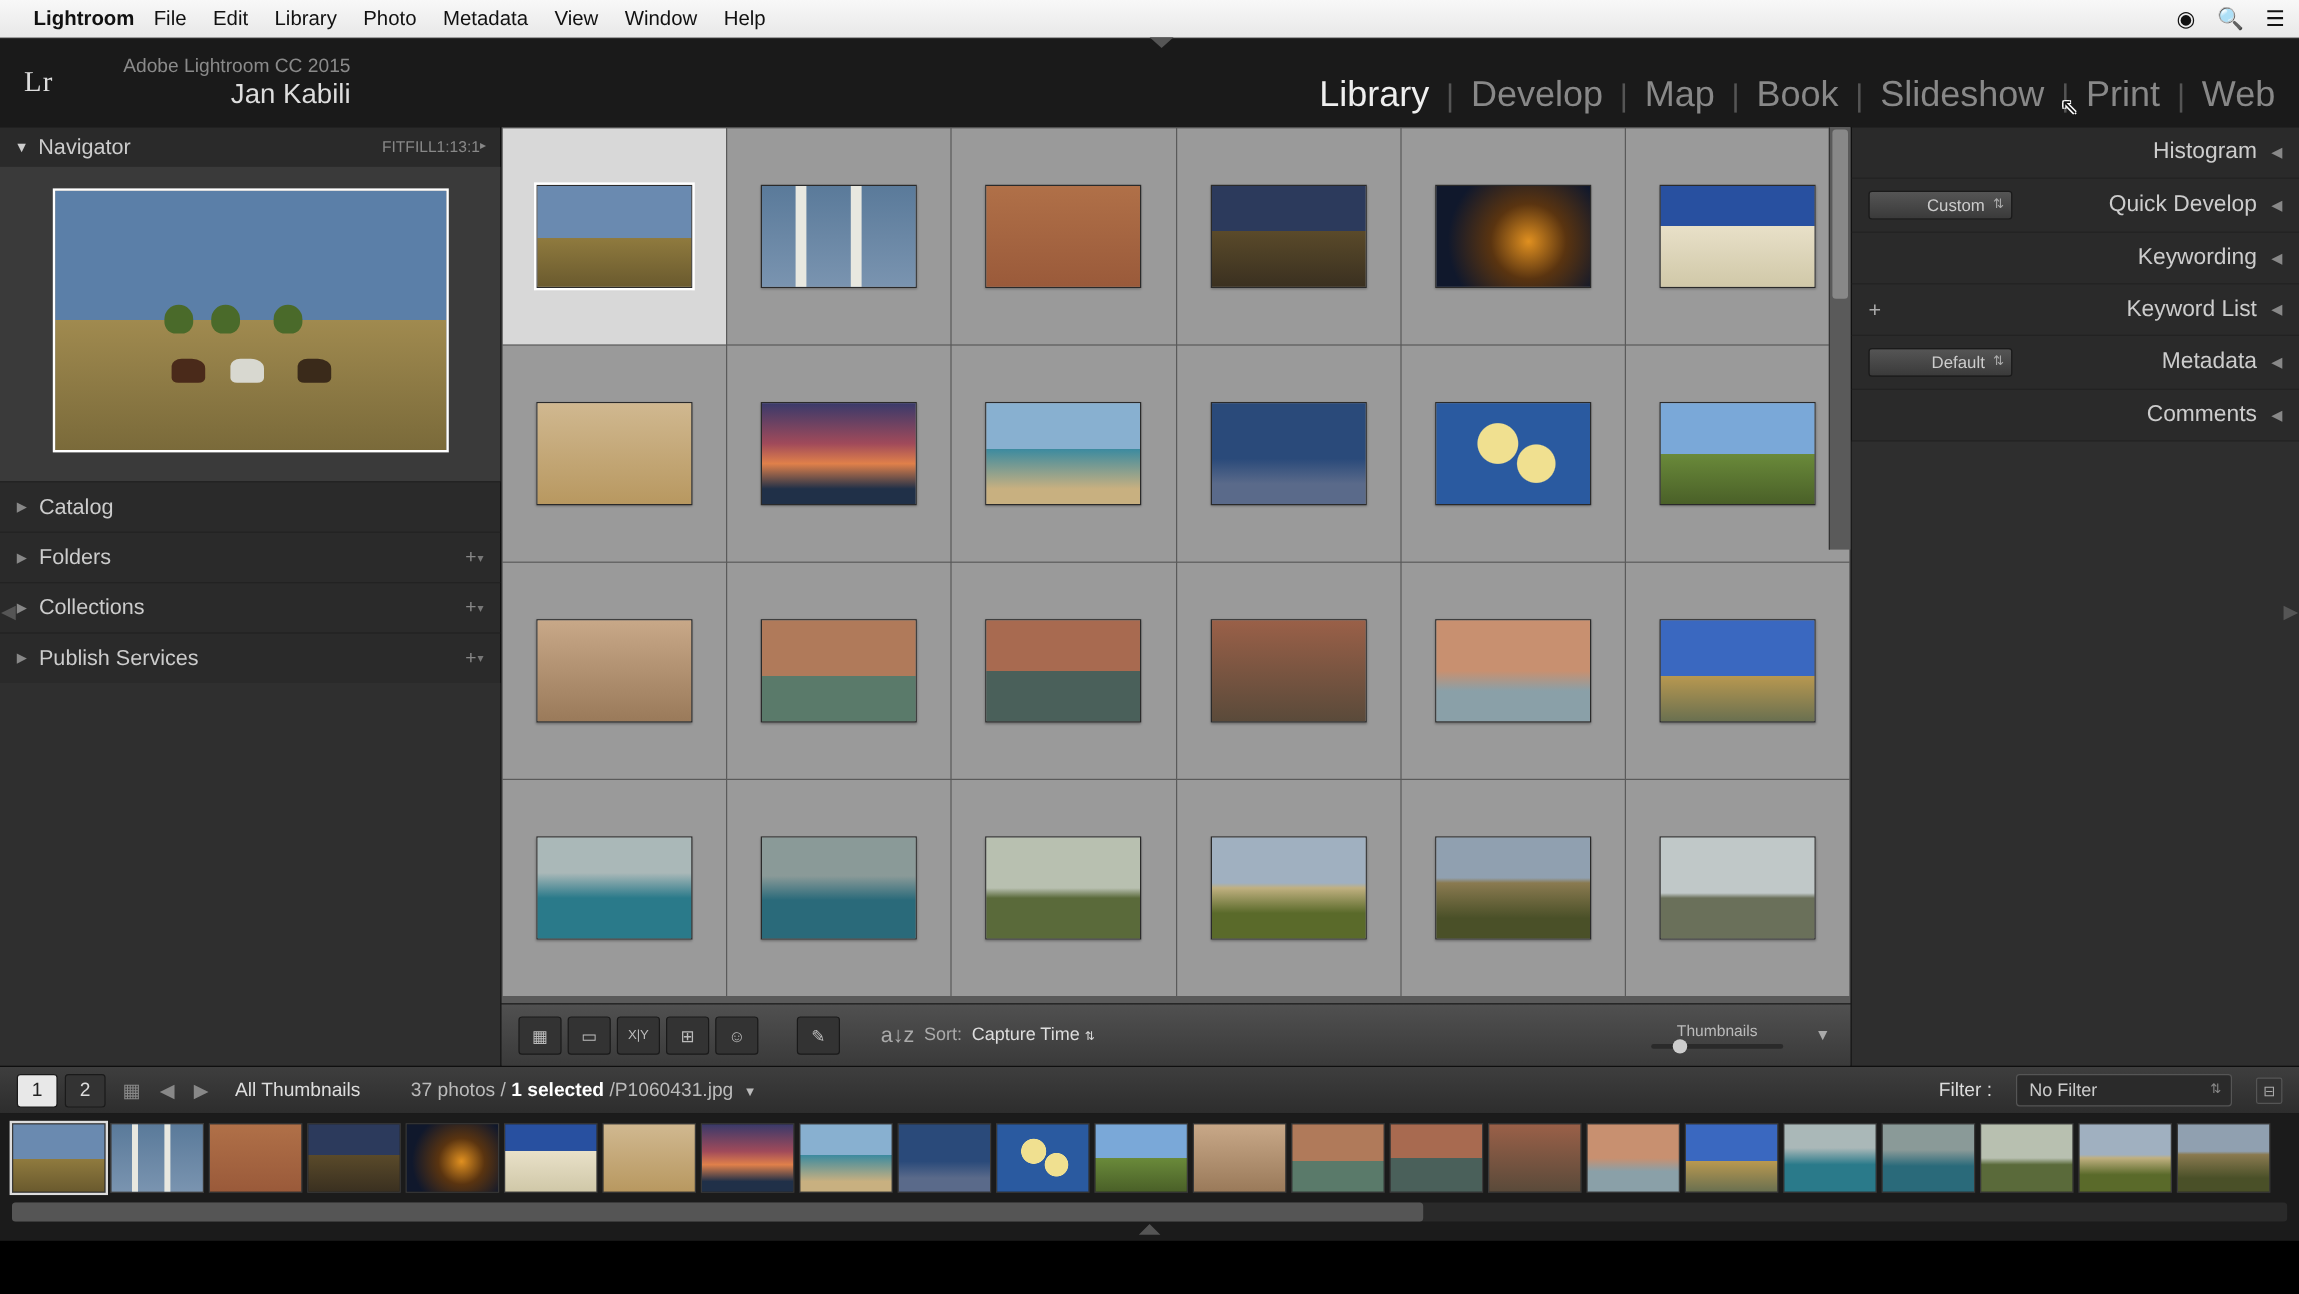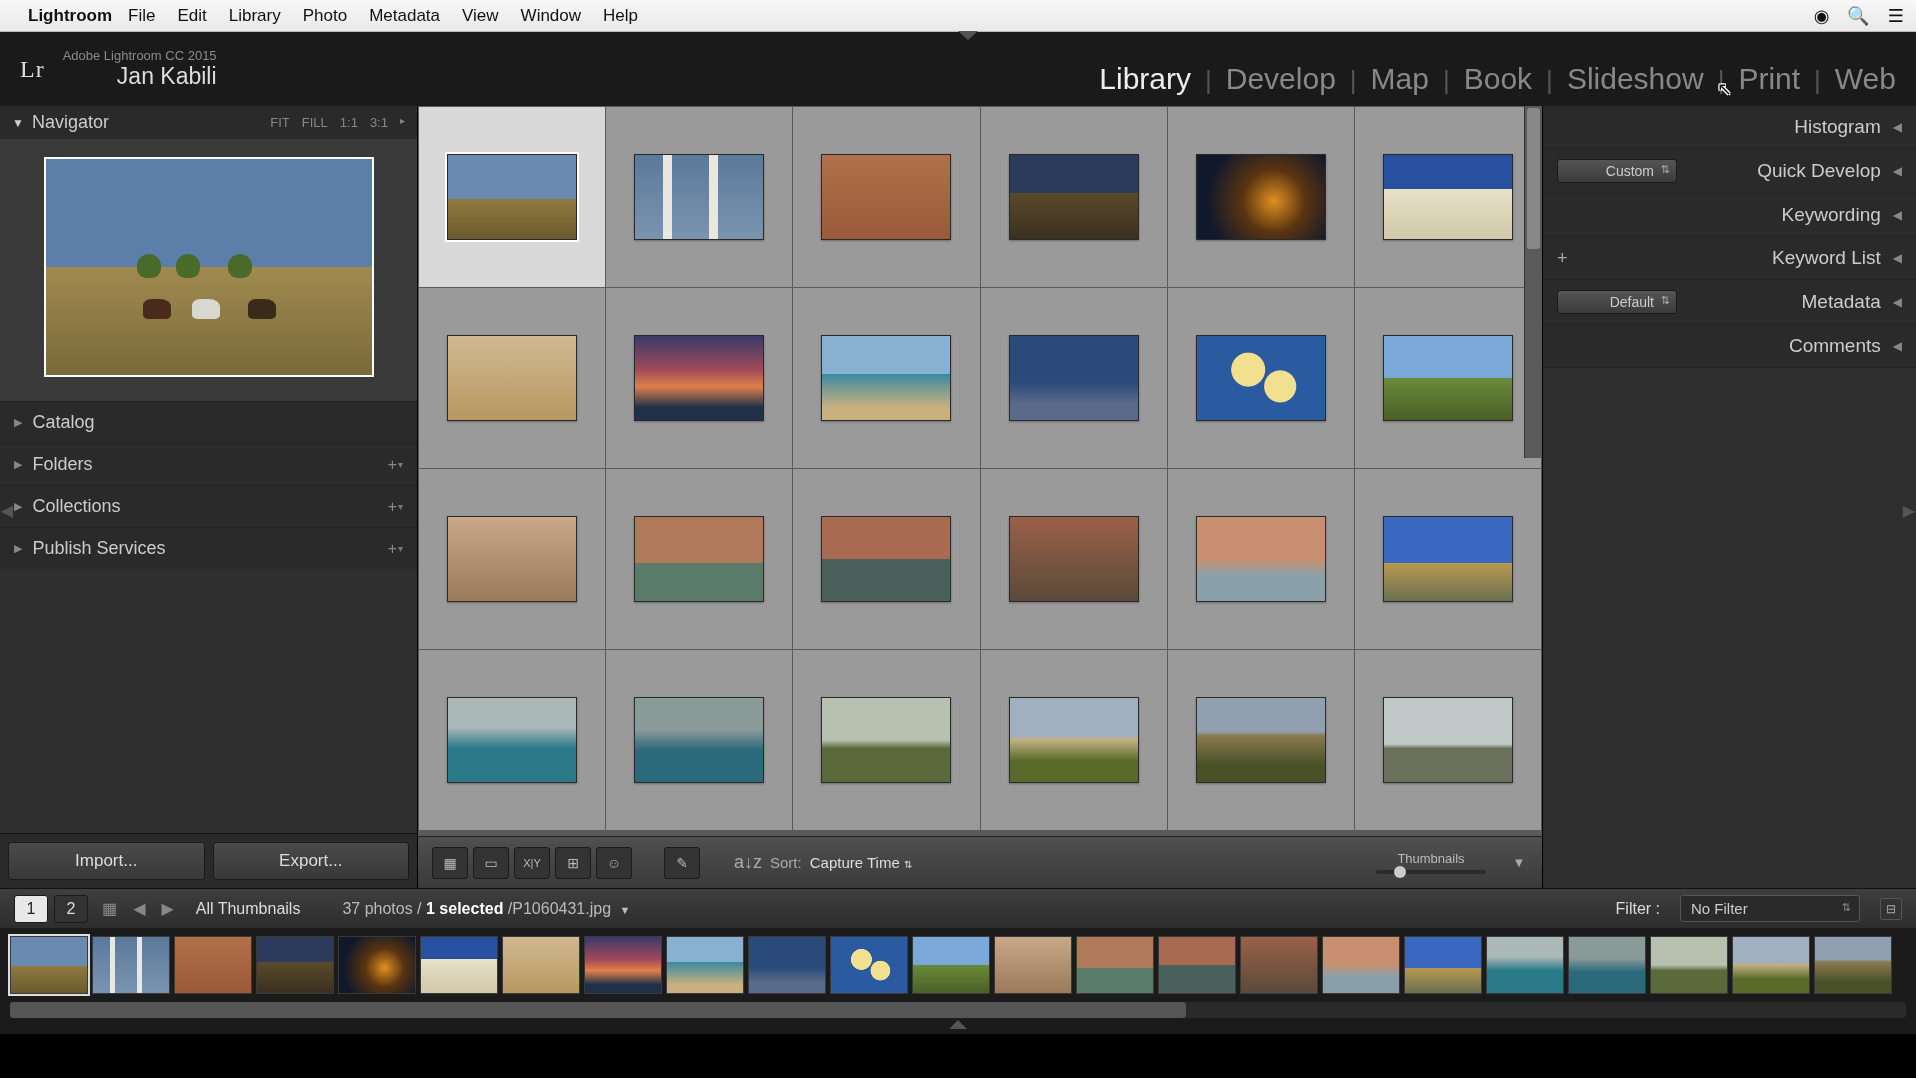--- a/index.html
+++ b/index.html
@@ -10,36 +10,36 @@
 .mac-menubar .apple { font-size: 18px; color: #111; margin-right: 16px; }
 .mac-menubar .app { font-weight: 700; color: #111; margin-right: 16px; font-size: 17px;}
 .mac-menubar .menu-item { color: #111; margin-right: 22px; font-size: 17px; }
 .mac-menubar .spacer { flex: 1; }
 .mac-menubar .tray { color: #111; margin-left: 18px; font-size: 18px; }
 
 
 .lr-header { background: #1a1a1a; height: 74px; display: flex; align-items: center; padding: 0 20px; position: relative; }
 .lr-logo { font-family: Liberation Serif, serif; font-size: 24px; color: #ddd; letter-spacing: 1px; margin-right: 18px; }
 .lr-title-block { display: flex; flex-direction: column; }
-.lr-version { color: #8a8a8a; font-size: 13px; }
+.lr-version { color: #8a8a8a; font-size: 16px; margin-left: 40px; }
 .lr-user { color: #ddd; font-size: 23px; text-align: right; }
 .lr-modules { position: absolute; right: 20px; bottom: 10px; display: flex; align-items: baseline; }
 .lr-modules .mod { color: #888; font-size: 30px; }
 .lr-modules .mod.active { color: #eee; }
 .lr-modules .sep { color: #555; margin: 0 14px; font-size: 26px; }
 .panel-collapse-notch { position: absolute; left: 50%; top: -1px; width: 0; height: 0; border-left: 10px solid transparent; border-right: 10px solid transparent; border-top: 9px solid #555; }
 
 
 .main-row { display: flex; height: 782px; background: #000; position: relative; }
 
 
 .left-panel { width: 418px; background: #2a2a2a; display: flex; flex-direction: column; border-right: 1px solid #000; }
 .nav-header { display: flex; align-items: center; padding: 6px 12px; color: #ccc; font-size: 18px; }
 .nav-header .tri { margin-right: 8px; font-size: 12px; }
-.nav-header .zoom-opts { margin-left: auto; display: flex; gap: 12px; color: #888; font-size: 13px; align-items:flex-start;}
+.nav-header .zoom-opts { margin-left: auto; display: flex; color: #888; font-size: 13px; align-items:flex-start;}
 .nav-preview-wrap { background: #3a3a3a; padding: 18px 28px 24px 28px; display:flex; justify-content:center;}
 .nav-preview { width: 330px; height: 220px; border: 2px solid #fff; background: linear-gradient(#5b7fa8 0%, #5b7fa8 50%, #a08a4f 50%, #7a6a3a 100%); position:relative;}
 .nav-preview .tree { position:absolute; bottom:45%; width:24px; height:24px; background:#4a6a2a; border-radius:50% 50% 40% 40%;}
 .nav-preview .horse { position:absolute; bottom:26%; width:28px; height:20px; background:#3a2a1a; border-radius:30% 40% 20% 20%;}
 .panel-section { display: flex; align-items: center; padding: 10px 14px; color: #ccc; font-size: 18px; border-top: 1px solid #222; }
 .panel-section .tri { color:#888; margin-right:10px; font-size:11px;}
 .panel-section .plus { margin-left:auto; color:#888; font-size:16px;}
 .panel-section .plusmenu { font-size:10px; color:#777; margin-left:1px;}
 .left-flex-spacer { flex:1; background:#2f2f2f;}
 .left-buttons { display:flex; gap:8px; padding:8px; background:#2a2a2a; border-top:1px solid #111;}
@@ -217,24 +217,20 @@
         <span class="plus">+</span>
         <span class="plusmenu">▾</span>
       </div>
     <div class="panel-section">
         <span class="tri">▶</span>
         <span>Publish Services</span>
         <span class="plus">+</span>
         <span class="plusmenu">▾</span>
       </div>
     <div class="left-flex-spacer"></div>
-    <div class="left-buttons">
-      <div class="big-btn">Import...</div>
-      <div class="big-btn">Export...</div>
-    </div>
   </div>
 
   <div class="grid-area">
     <div class="thumb-grid" id="thumb-grid">
         <div class="cell selected">
           <div class="thumb">
             <div class="th th-horses"></div>
           </div>
         </div>
         <div class="cell">

